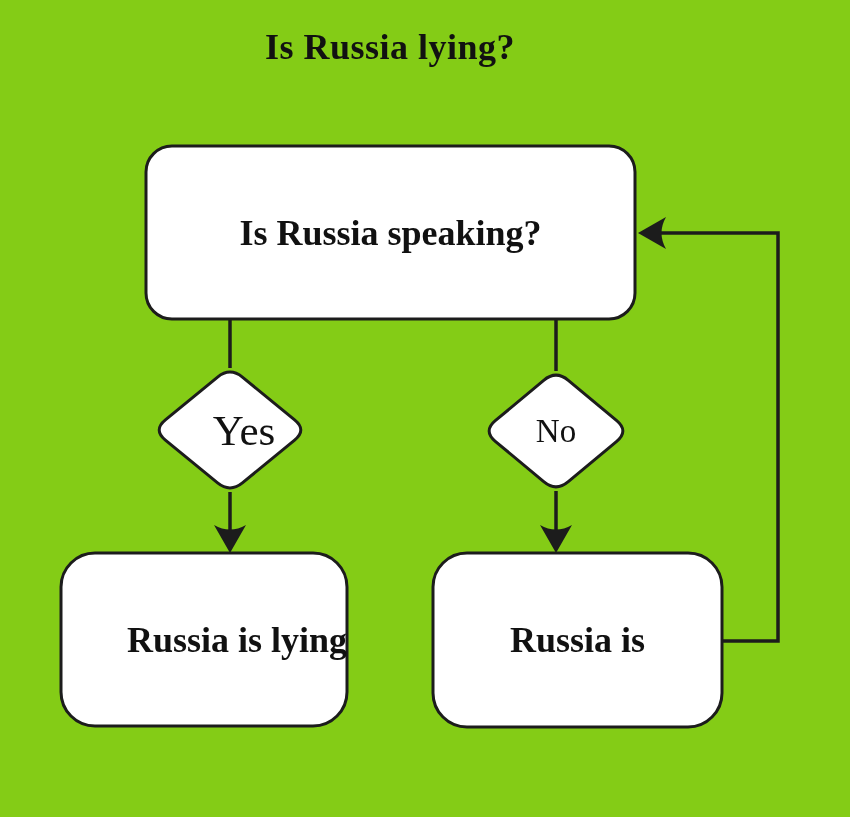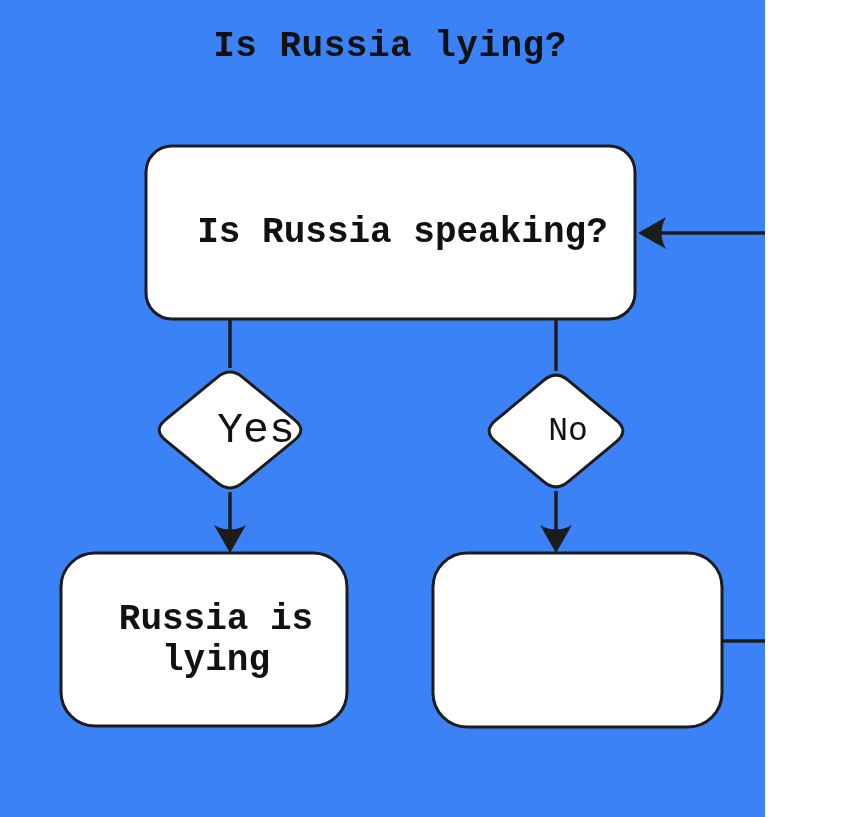--- a/index.html
+++ b/index.html
@@ -2,24 +2,24 @@
 <html><head>
 <meta charset="utf-8">
 <style>
   html, body {
     margin: 0;
     padding: 0;
     background: #ffffff;
   }
   .canvas {
     position: relative;
-    width: 765px;
+    width: 850px;
     height: 817px;
-    background: #3b82f6;
-    font-family: Liberation Mono, monospace;
+    background: #84cc16;
+    font-family: Liberation Serif, serif;
     color: #111111;
     overflow: hidden;
   }
   .layer-svg {
     position: absolute;
     left: 0;
     top: 0;
     width: 850px;
     height: 817px;
   }
@@ -36,21 +36,20 @@
   .arrowhead {
     fill: #1c1c1c;
     stroke: none;
   }
   .label {
     position: absolute;
     display: flex;
     align-items: center;
     justify-content: center;
     text-align: center;
-    margin-left: 12px;
   }
   .diagram-title {
     position: absolute;
     left: 140px;
     top: 26px;
     width: 500px;
     text-align: center;
     font-size: 36px;
     font-weight: bold;
     letter-spacing: 0.5px;
@@ -120,15 +119,16 @@
 
   <div class="label label-no">
     <span>No</span>
   </div>
 
   <div class="label label-lying">
     <span>Russia is lying</span>
   </div>
 
   <div class="label label-thinking">
+    <span>Russia is</span>
   </div>
 
 </div>
 
 </body></html>

